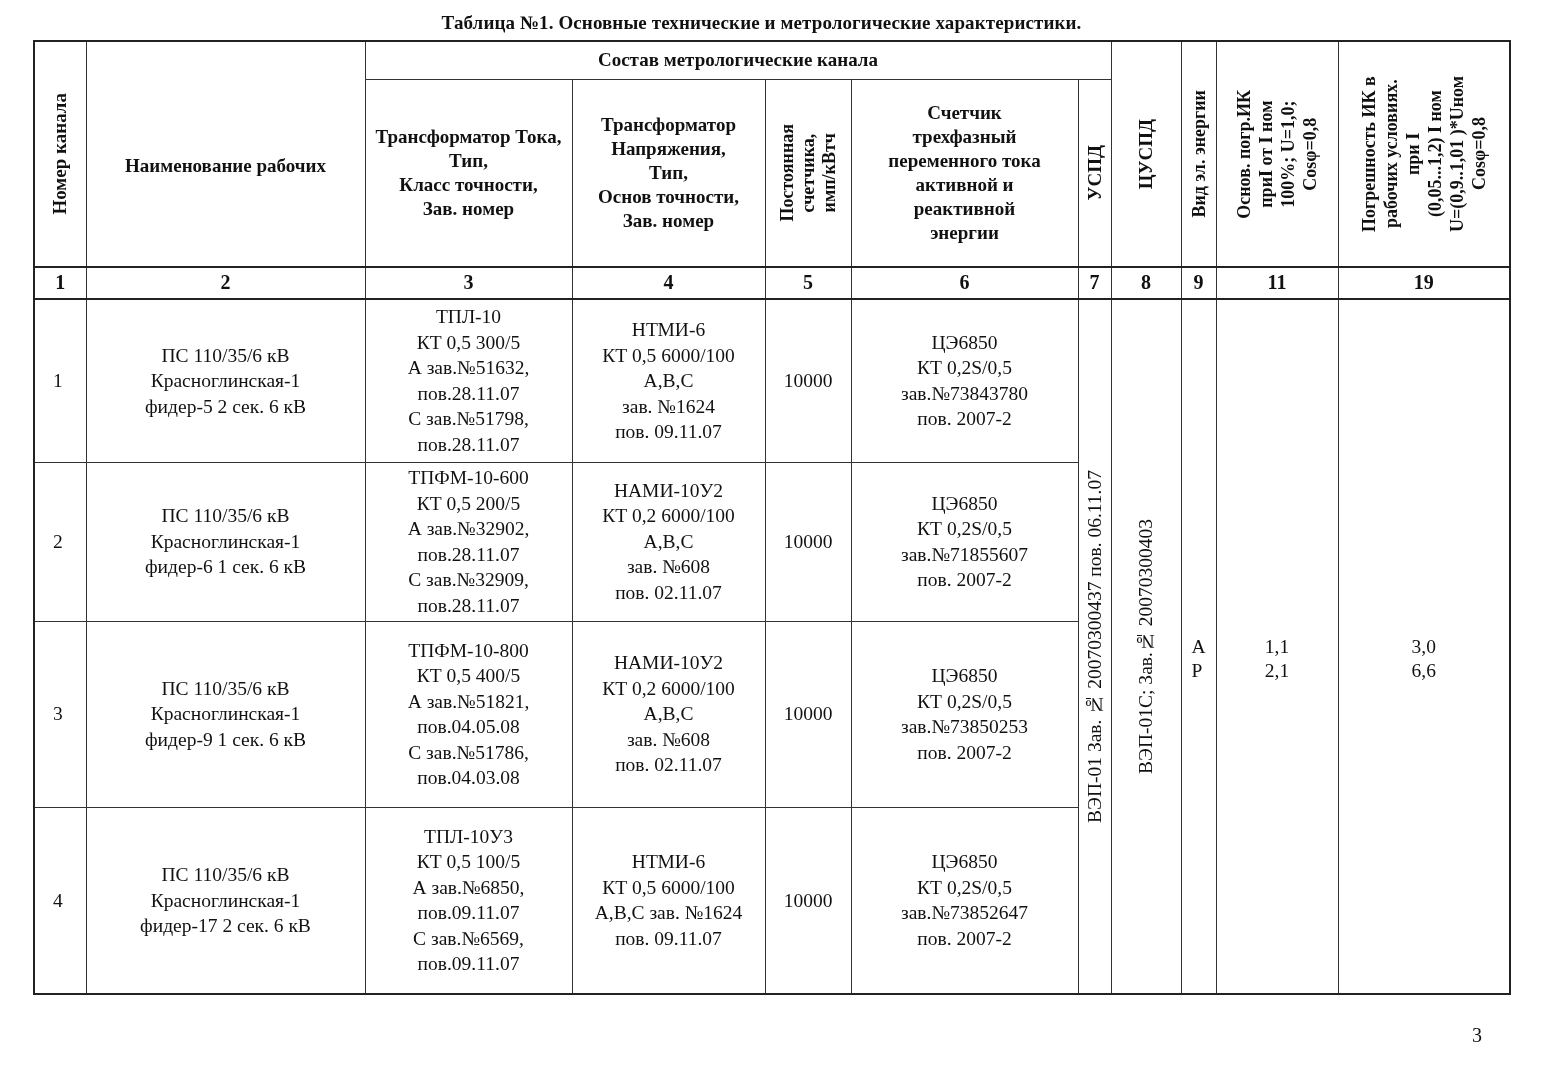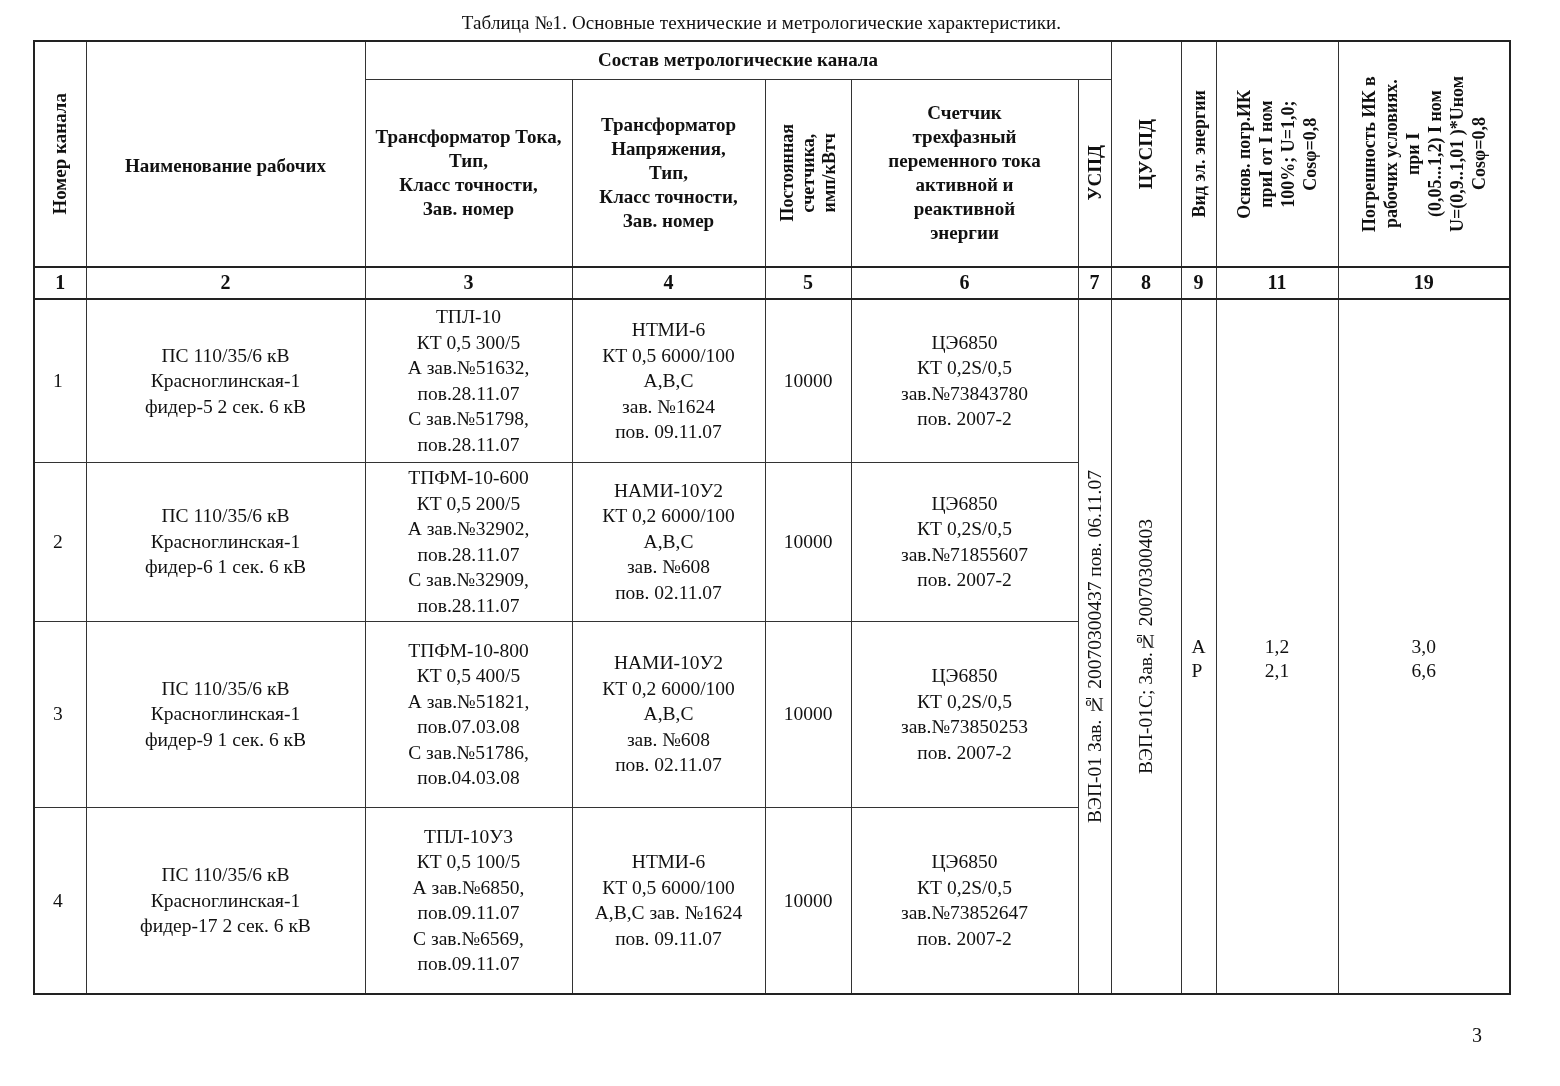--- a/index.html
+++ b/index.html
@@ -2,21 +2,21 @@
 <html><head>
 <meta charset="utf-8">
 <style>
   html, body { margin: 0; padding: 0; background: #ffffff; }
   body {
     width: 1560px; height: 1086px; position: relative; overflow: hidden;
     font-family: "Liberation Serif", "DejaVu Serif", serif; color: #111;
   }
   .title {
     position: absolute; left: 0; width: 1523px; top: 12px;
-    text-align: center; font-weight: normal; font-size: 19px; letter-spacing: 0.1px;
+    text-align: center; font-weight: bold; font-size: 19px; letter-spacing: 0.1px;
   }
   table.spec {
     position: absolute; left: 33px; top: 40px;
     border-collapse: collapse; table-layout: fixed;
     border: 2px solid #222;
   }
   table.spec td {
     border: 1px solid #333; padding: 0; text-align: center; vertical-align: middle;
     font-size: 19.5px; line-height: 25.5px;
   }
@@ -100,21 +100,21 @@
     </td>
   </tr>
 
   <tr style="height:188px">
     <td class="h ml">Трансформатор Тока,
 Тип,
 Класс точности,
 Зав. номер</td>
     <td class="h ml">Трансформатор Напряжения,
 Тип,
-Класс точности,
+Основ точности,
 Зав. номер</td>
     <td class="h vcell">
       <div class="vwrap">
         <span class="vert" style="line-height:21px;font-size:18px;">
           <span>Постоянная</span><br>
           <span>счетчика,</span><br>
           <span>имп/кВтч</span>
         </span>
       </div>
     </td>
@@ -174,21 +174,21 @@
     <td class="vcell" rowspan="4">
       <div class="vwrap">
             <span class="vert">ВЭП-01С; Зав.№ 20070300403</span>
           </div>
     </td>
     <td class="ml" rowspan="4">
       <span class="ap ml">А
 Р</span>
     </td>
     <td class="ml" rowspan="4">
-      <span class="ap ml">1,2
+      <span class="ap ml">1,1
 2,1</span>
     </td>
     <td class="ml" rowspan="4">
       <span class="ap ml">3,0
 6,6</span>
     </td>
   </tr>
 
   <tr style="height:159px">
     <td class="left">2</td>
@@ -214,21 +214,21 @@
   </tr>
 
   <tr style="height:186px">
     <td class="left">3</td>
     <td class="ml">ПС 110/35/6 кВ
 Красноглинская-1
 фидер-9  1 сек. 6 кВ</td>
     <td class="ml">ТПФМ-10-800
 КТ 0,5    400/5
 А зав.№51821,
-пов.07.03.08
+пов.04.05.08
 С зав.№51786,
 пов.04.03.08</td>
     <td class="ml">НАМИ-10У2
 КТ 0,2  6000/100
 А,В,С
 зав. №608
 пов. 02.11.07</td>
     <td>10000</td>
     <td class="ml">ЦЭ6850
 КТ 0,2S/0,5

